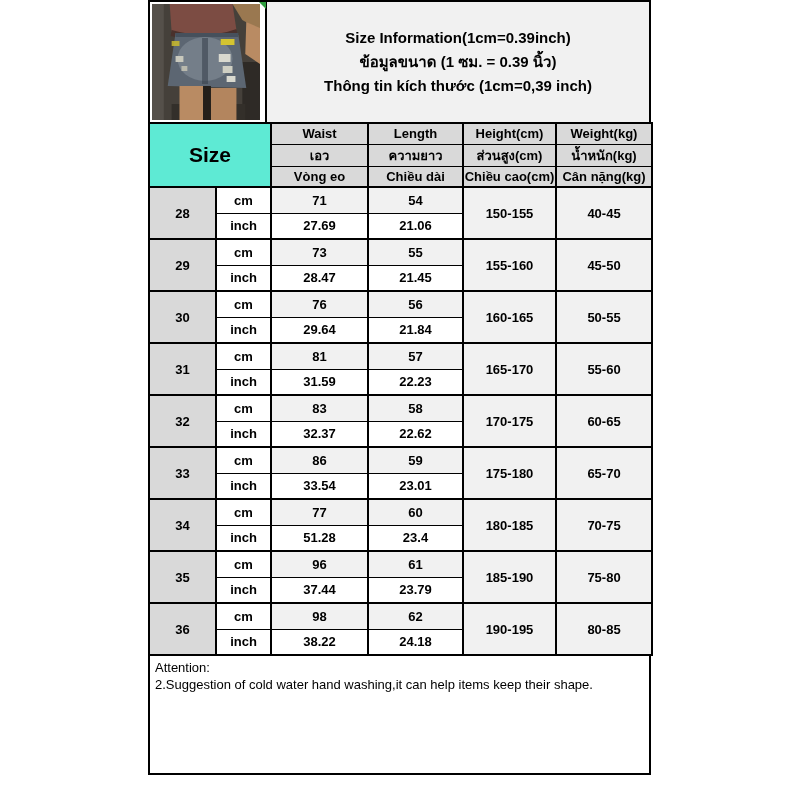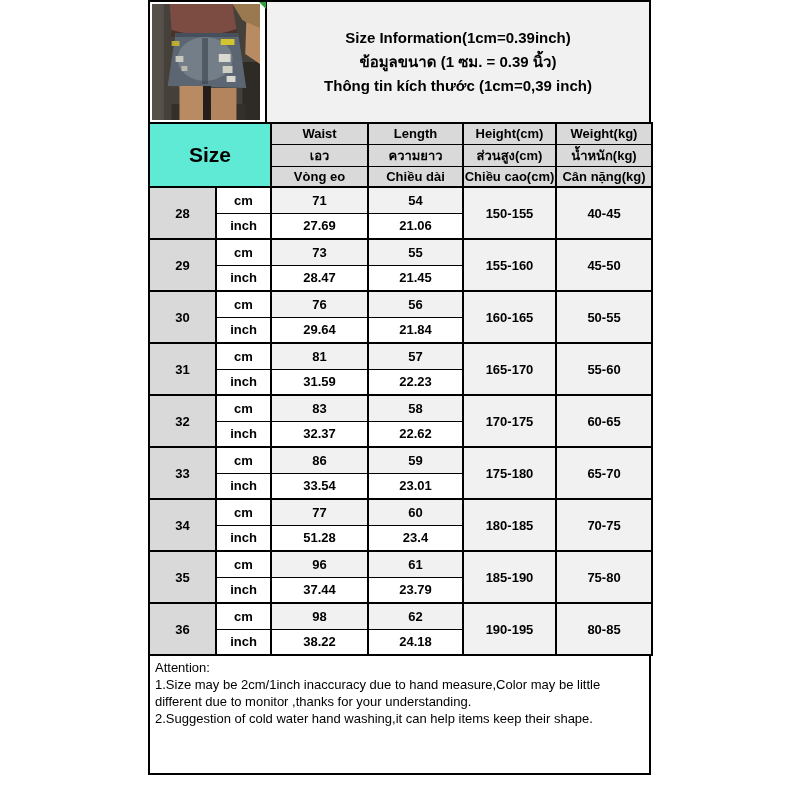--- a/index.html
+++ b/index.html
@@ -237,17 +237,16 @@
       <tr>
         <td class="unit-cell">inch</td>
         <td>38.22</td>
         <td>24.18</td>
       </tr>
     </tbody>
   </table>
 
   <div class="attention">
     <div>Attention:</div>
-    <div>1.Size may be 2cm/1inch inaccuracy due to hand measure,Color may be little different due to monitor ,thanks for your understanding.</div>
     <div>2.Suggestion of cold water hand washing,it can help items keep their shape.</div>
   </div>
 
 </div>
 
 </body></html>

